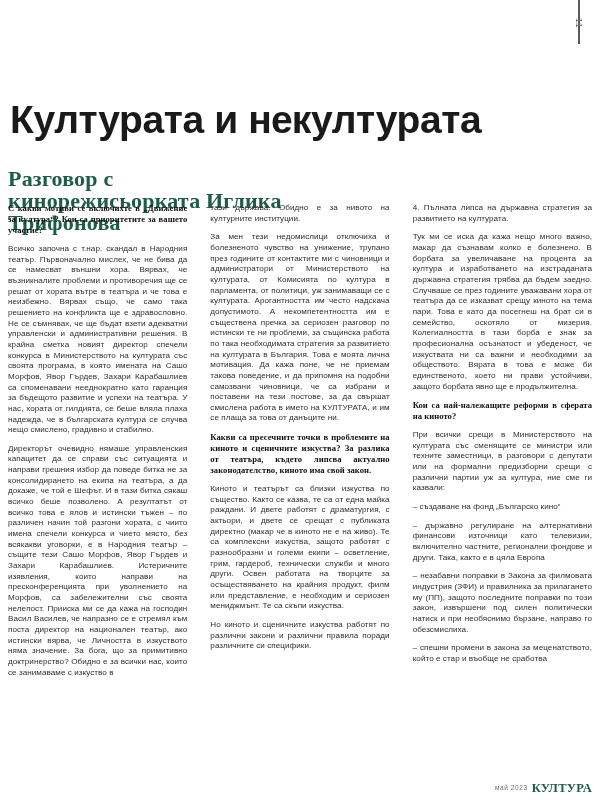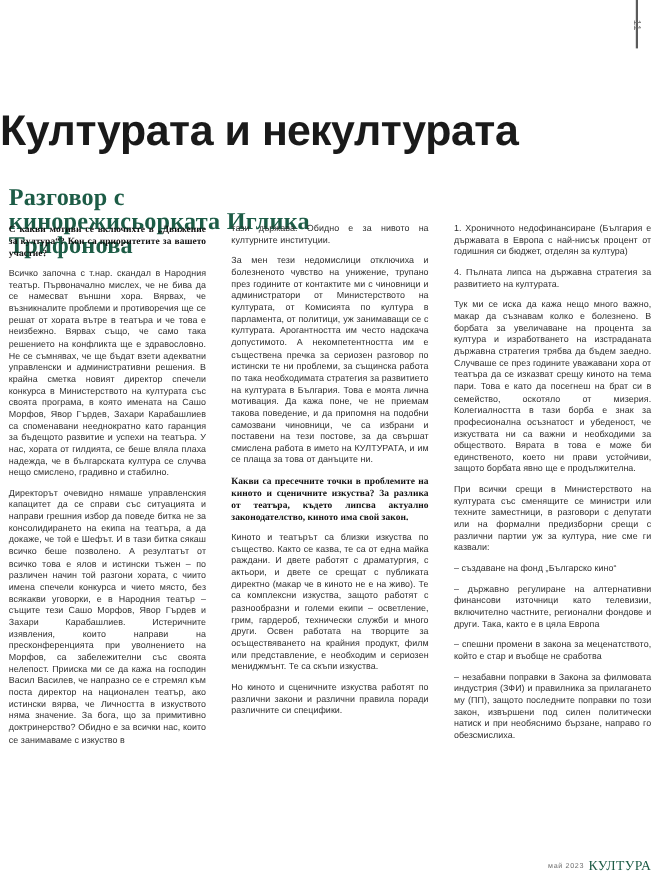--- a/index.html
+++ b/index.html
@@ -35,21 +35,21 @@
     letter-spacing: .5px;
     transform: rotate(90deg);
     transform-origin: left top;
     white-space: nowrap;
   }
 
   
   #headline {
     position: absolute;
     top: 72px;
-    left: 0;
+    left: 10px;
     width: 584px;
     font-family: "Liberation Sans", sans-serif;
     font-size: 39px;
     line-height: 44px;
     color: #1a1a1a;
     white-space: nowrap;
     letter-spacing: -0.4px;
   }
   #headline .em {
     font-weight: bold;
@@ -120,21 +120,21 @@
   #footer-date {
     font-family: "Liberation Sans", sans-serif;
     font-size: 6.5px;
     color: #6e6e6e;
     letter-spacing: .6px;
     vertical-align: 2px;
     margin-right: 4px;
   }
   #footer-brand {
     font-family: "Liberation Serif", serif;
-    font-weight: normal;
+    font-weight: bold;
     font-size: 12.5px;
     color: #1d5c46;
     letter-spacing: .3px;
   }
 </style>
 </head>
 <body>
 
 <div id="page-rule"></div>
 <div id="folio">11</div>
@@ -150,26 +150,26 @@
       <p class="body">Директорът очевидно нямаше управленския капацитет да се справи със ситуацията и направи грешния избор да поведе битка не за консолидирането на екипа на театъра, а да докаже, че той е Шефът. И в тази битка сякаш всичко беше позволено. А резултатът от всичко това е ялов и истински тъжен – по различен начин той разгони хората, с чиито имена спечели конкурса и чието място, без всякакви уговорки, е в Народния театър – същите тези Сашо Морфов, Явор Гърдев и Захари Карабашлиев. Истеричните изявления, които направи на пресконференцията при уволнението на Морфов, са забележителни със своята нелепост. Прииска ми се да кажа на господин Васил Василев, че напразно се е стремял към поста директор на национален театър, ако истински вярва, че Личността в изкуството няма значение. За бога, що за примитивно доктринерство? Обидно е за всички нас, които се занимаваме с изкуство в</p>
     </div>
   <div class="col">
       <p class="body lead">тази държава. Обидно е за нивото на културните институции.</p>
       <p class="body">За мен тези недомислици отключиха и болезненото чувство на унижение, трупано през годините от контактите ми с чиновници и администратори от Министерството на културата, от Комисията по култура в парламента, от политици, уж занимаващи се с културата. Арогантността им често надскача допустимото. А некомпетентността им е съществена пречка за сериозен разговор по истински те ни проблеми, за същинска работа по така необходимата стратегия за развитието на културата в България. Това е моята лична мотивация. Да кажа поне, че не приемам такова поведение, и да припомня на подобни самозвани чиновници, че са избрани и поставени на тези постове, за да свършат смислена работа в името на КУЛТУРАТА, и им се плаща за това от данъците ни.</p>
       <p class="qhead">Какви са пресечните точки в проблемите на киното и сценичните изкуства? За разлика от театъра, където липсва актуално законодателство, киното има свой закон.</p>
       <p class="body">Киното и театърът са близки изкуства по същество. Както се казва, те са от една майка раждани. И двете работят с драматургия, с актьори, и двете се срещат с публиката директно (макар че в киното не е на живо). Те са комплексни изкуства, защото работят с разнообразни и големи екипи – осветление, грим, гардероб, технически служби и много други. Освен работата на творците за осъществяването на крайния продукт, филм или представление, е необходим и сериозен мениджмънт. Те са скъпи изкуства.</p>
       <p class="body">Но киното и сценичните изкуства работят по различни закони и различни правила поради различните си специфики.</p>
     </div>
   <div class="col">
-      <p class="body">1. Хроничното недофинансиране (България е държавата в Европа с най-нисък процент от годишния си бюджет, отделян за култура)</p>
       <p class="body">4. Пълната липса на държавна стратегия за развитието на културата.</p>
       <p class="body">Тук ми се иска да кажа нещо много важно, макар да съзнавам колко е болезнено. В борбата за увеличаване на процента за култура и изработването на изстраданата държавна стратегия трябва да бъдем заедно. Случваше се през годините уважавани хора от театъра да се изказват срещу киното на тема пари. Това е като да посегнеш на брат си в семейство, оскотяло от мизерия. Колегиалността в тази борба е знак за професионална осъзнатост и убеденост, че изкуствата ни са важни и необходими за обществото. Вярата в това е може би единственото, което ни прави устойчиви, защото борбата явно ще е продължителна.</p>
+      <p class="qhead">Кои са най-належащите реформи в сферата на киното?</p>
       <p class="body">При всички срещи в Министерството на културата със сменящите се министри или техните заместници, в разговори с депутати или на формални предизборни срещи с различни партии уж за култура, ние сме ги казвали:</p>
       <p class="body">– създаване на фонд „Българско кино“</p>
       <p class="body">– държавно регулиране на алтернативни финансови източници като телевизии, включително частните, регионални фондове и други. Така, както е в цяла Европа</p>
+      <p class="body">– незабавни поправки в Закона за филмовата индустрия (ЗФИ) и правилника за прилагането му (ПП), защото последните поправки по този закон, извършени под силен политически натиск и при необяснимо бързане, направо го обезсмислиха.</p>
       <p class="body">– спешни промени в закона за меценатството, който е стар и въобще не сработва</p>
-      <p class="body">– незабавни поправки в Закона за филмовата индустрия (ЗФИ) и правилника за прилагането му (ПП), защото последните поправки по този закон, извършени под силен политически натиск и при необяснимо бързане, направо го обезсмислиха.</p>
     </div>
 </div>
 
 <div id="footer">
   <span id="footer-date">май 2023</span><span id="footer-brand" style="color: rgb(29, 92, 70);">КУЛТУРА</span>
 </div>
 
 </body></html>

